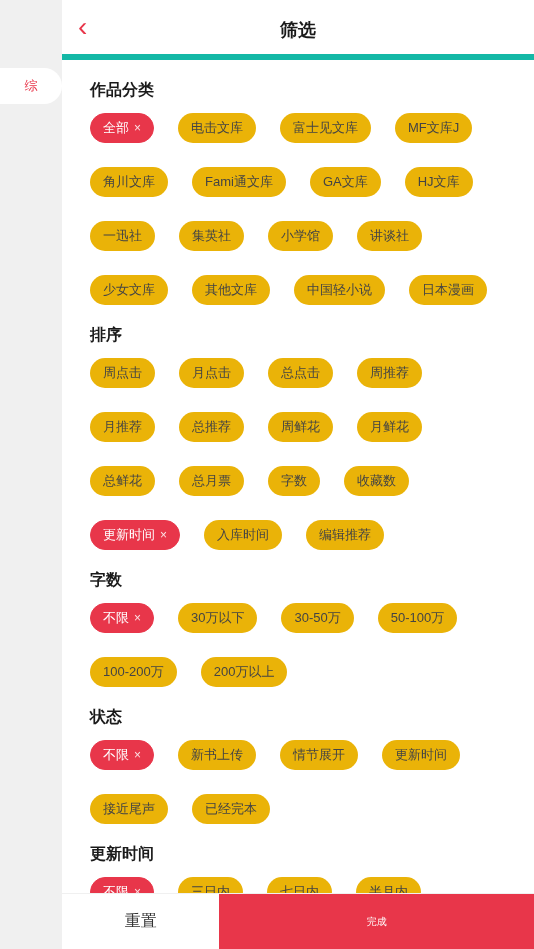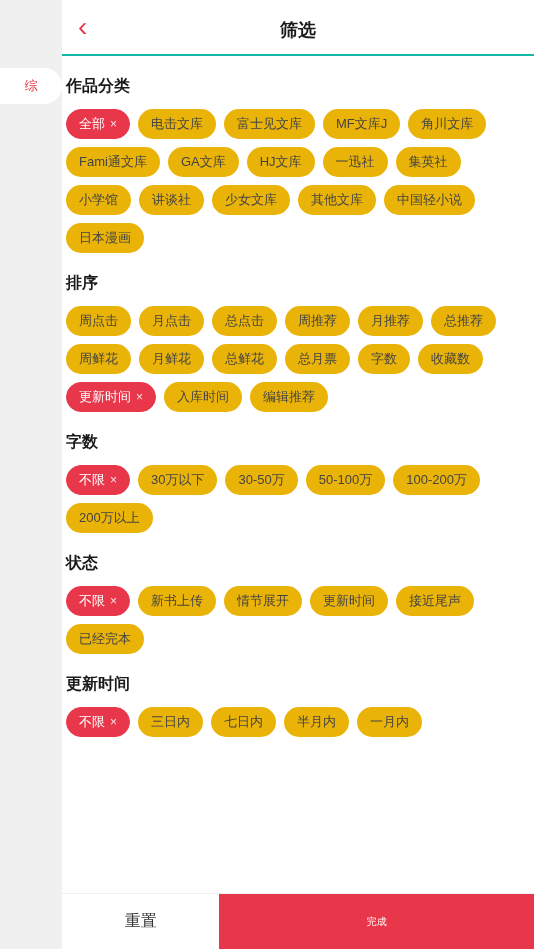--- a/index.html
+++ b/index.html
@@ -35,21 +35,21 @@
       display: flex;
       flex-direction: column;
     }
 
     
     .header {
       display: flex;
       align-items: center;
       justify-content: center;
       padding: 18px 16px 12px;
-      border-bottom: 2px solid #14b8a6;
+      border-bottom: 6px solid #14b8a6;
       position: relative;
     }
     .back-btn {
       position: absolute;
       left: 16px;
       top: 50%;
       transform: translateY(-50%);
       color: #e05060;
       font-size: 20px;
       cursor: pointer;
@@ -59,38 +59,38 @@
     .header-title {
       font-size: 18px;
       font-weight: 600;
       color: #1a1a1a;
     }
 
     
     .content {
       flex: 1;
       overflow-y: auto;
-      padding: 0 4px 16px;
+      padding: 0 28px 16px;
     }
 
     .section {
       margin-top: 20px;
     }
 
     .section-title {
       font-size: 16px;
       font-weight: 600;
       color: #1a1a1a;
       margin-bottom: 12px;
     }
 
     .tags-wrap {
       display: flex;
       flex-wrap: wrap;
-      gap: 8px;
+      gap: 24px;
     }
 
     .tag {
       display: inline-flex;
       align-items: center;
       padding: 5px 12px;
       border-radius: 20px;
       font-size: 13px;
       color: #444;
       background: #eab308;

